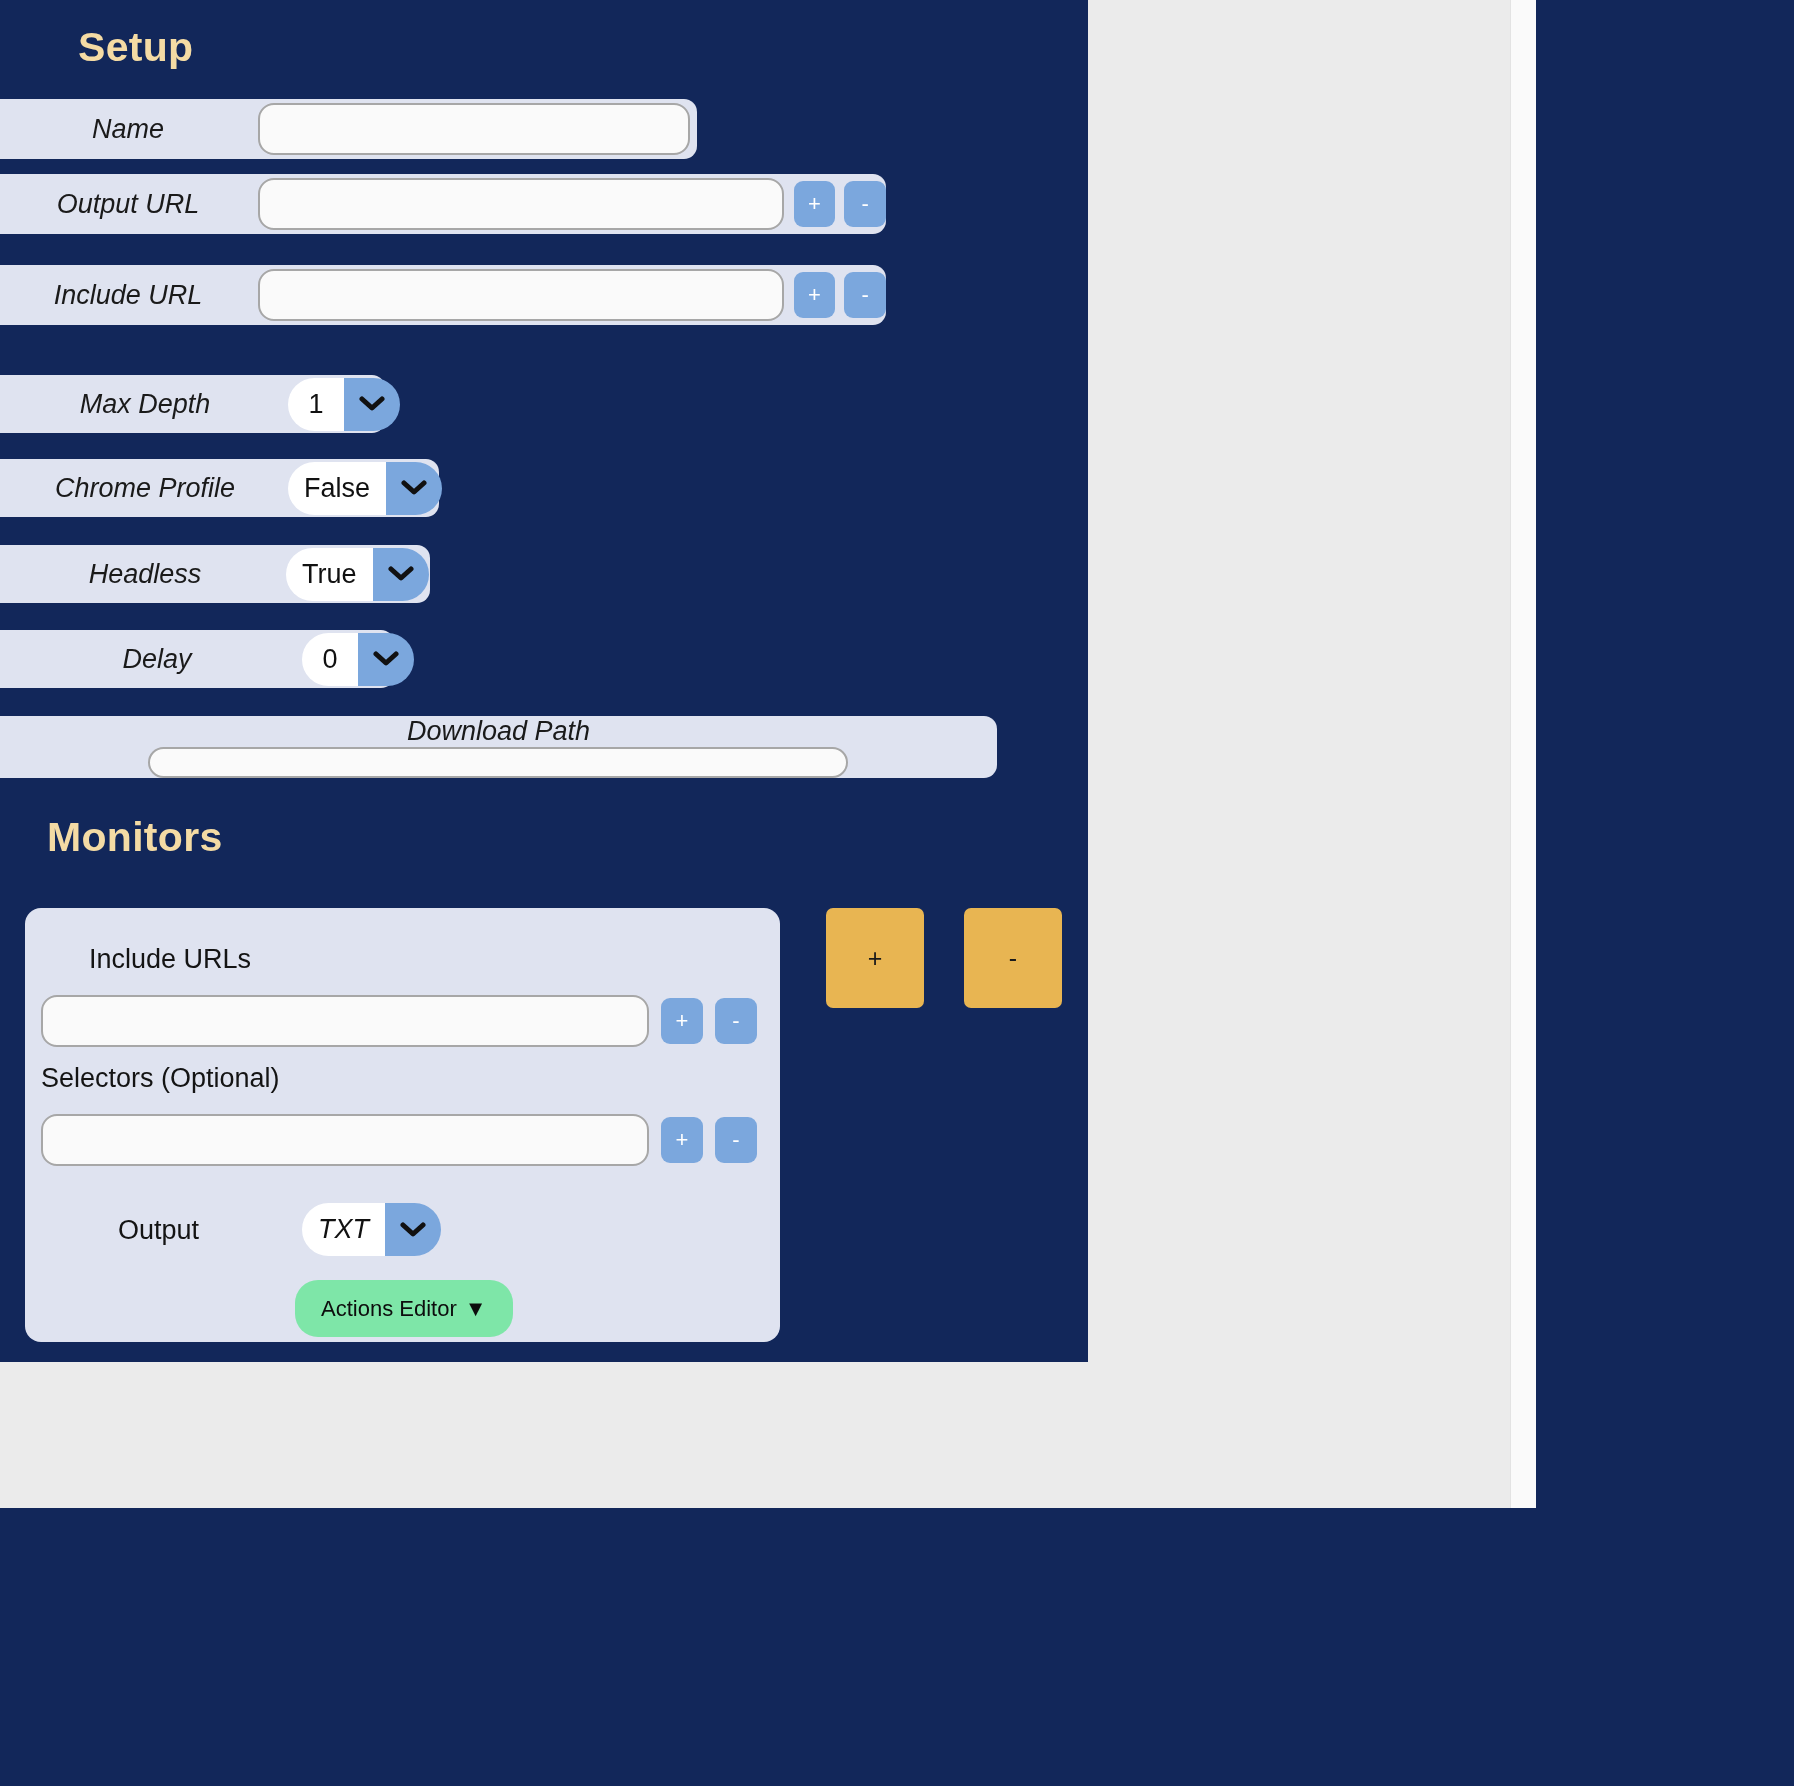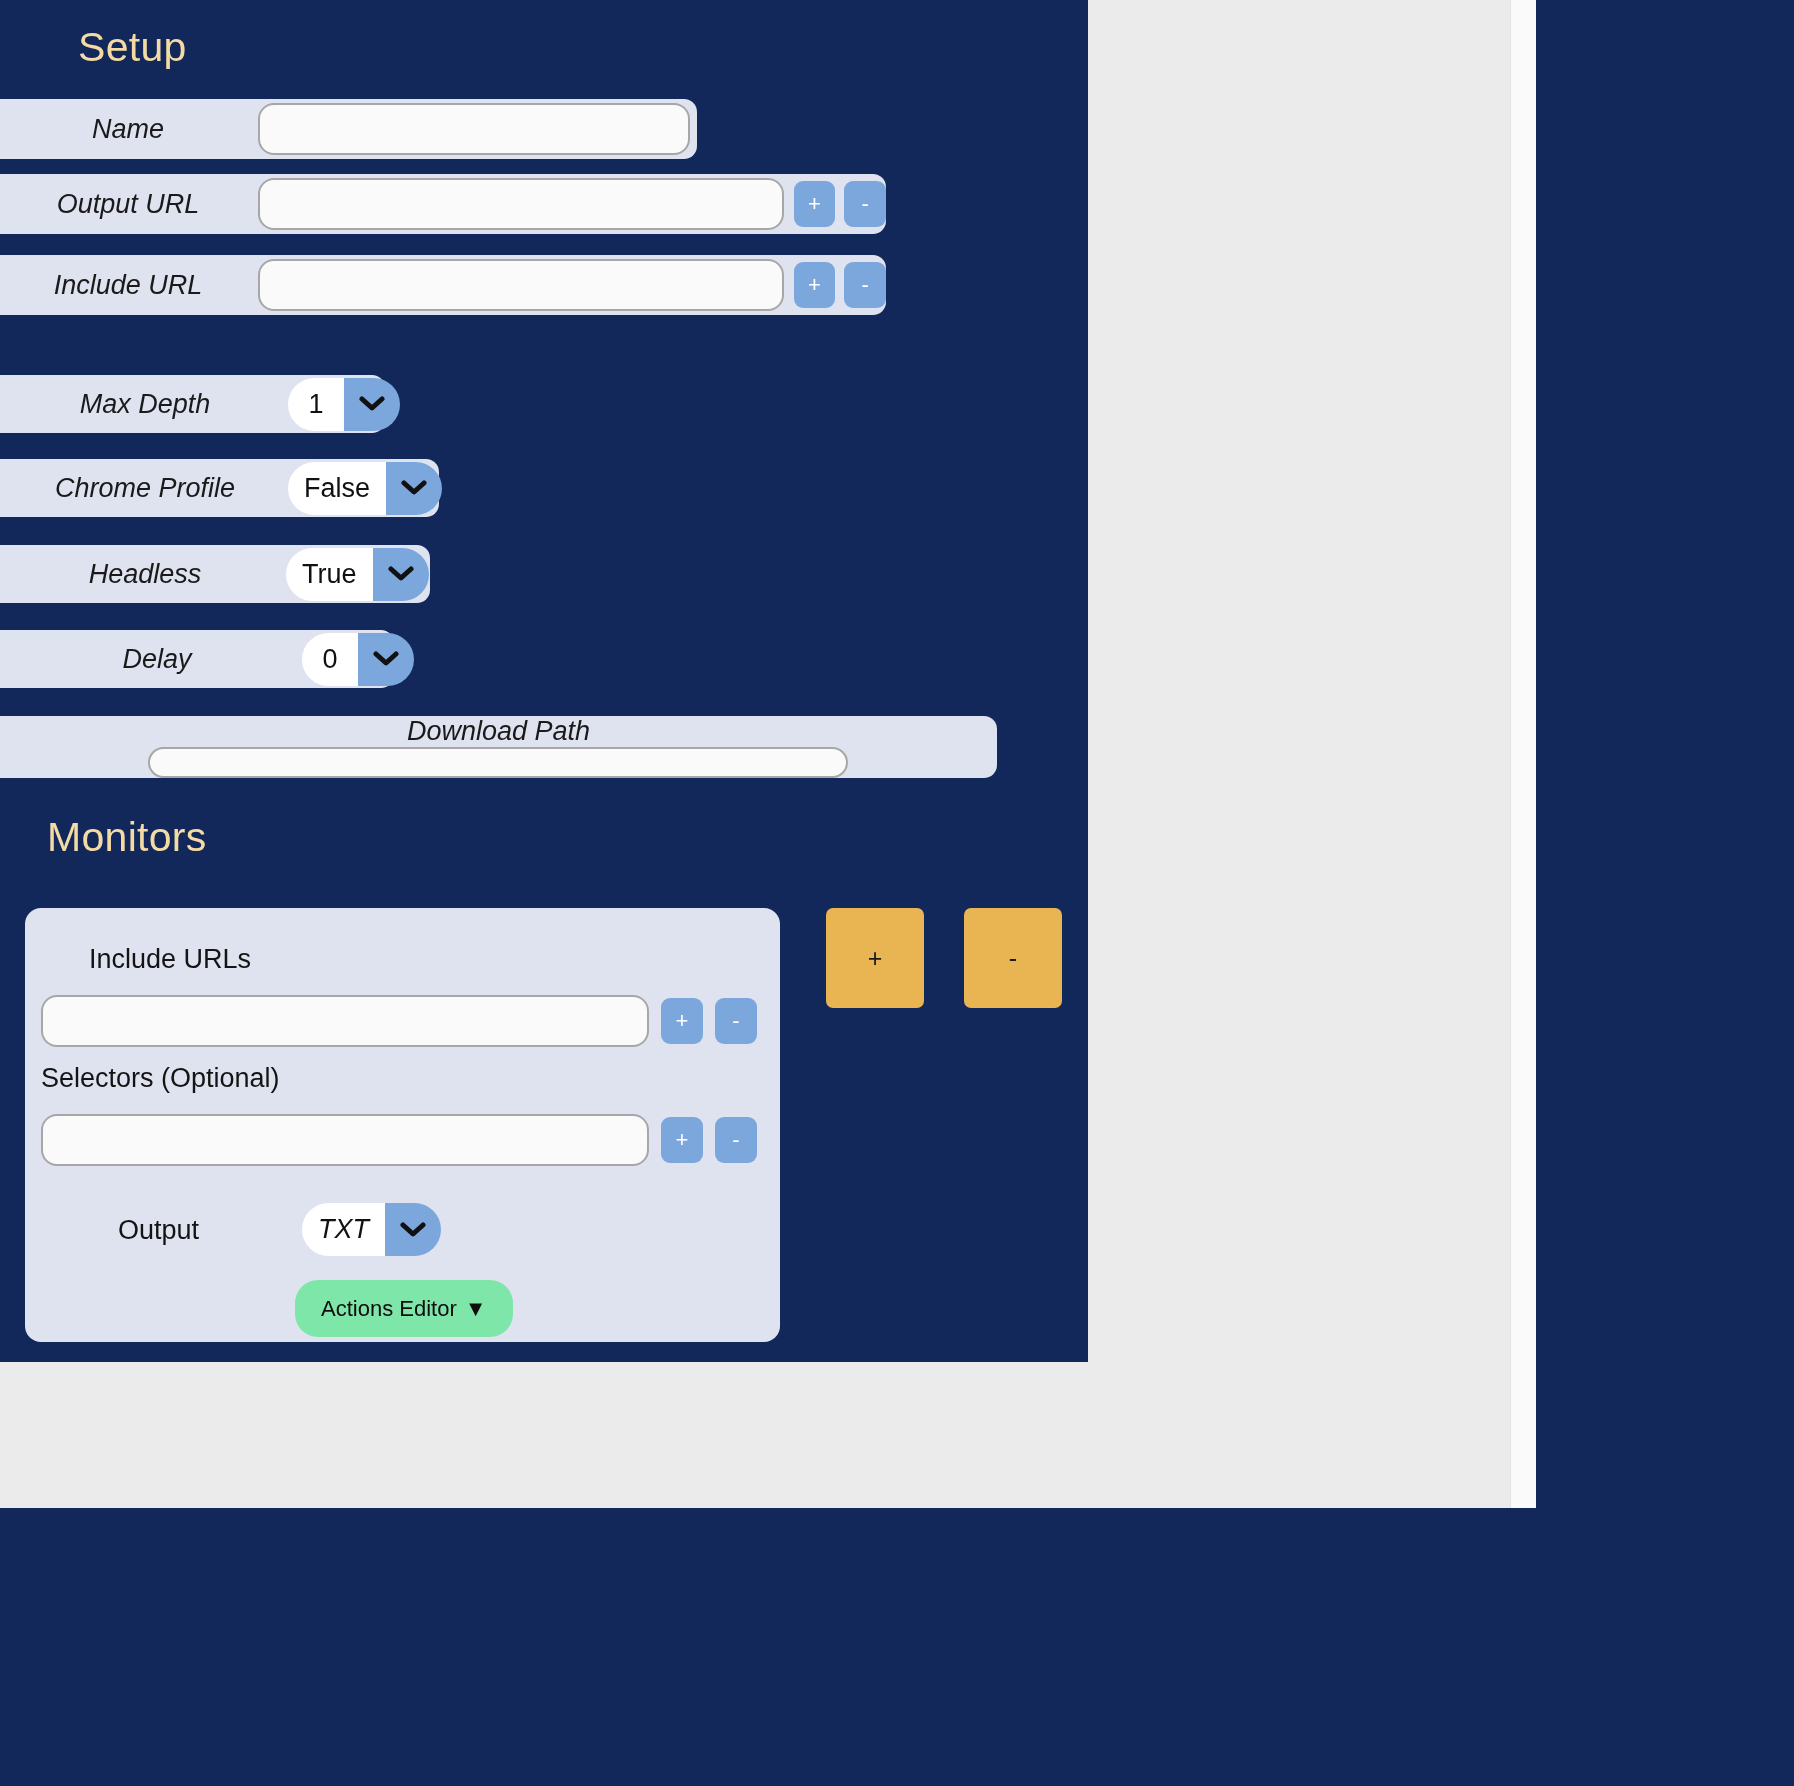--- a/index.html
+++ b/index.html
@@ -52,21 +52,21 @@
     left: 0; top: 0;
     width: 1088px;
     height: 1362px;
     background: #12275a;
     padding: 0;
   }
 
   .section-title {
     color: #f4dba4;
     font-size: 41px;
-    font-weight: 400;
+    font-weight: 700;
     letter-spacing: 0.3px;
   }
   #setup-title  { position: absolute; left: 78px;  top: 24px; }
   #monitors-title { position: absolute; left: 47px; top: 814px; }
 
   
   .field-row {
     position: absolute;
     left: 0;
     background: #dfe3f0;
@@ -244,21 +244,21 @@
       <input class="text-input" type="text" style="width: 432px; margin-left: 2px;" value="">
     </div>
 
     <div class="field-row" style="top:174px; width:886px; height:60px;">
       <span class="field-label" style="width:256px;">Output URL</span>
       <input class="text-input" type="text" style="width: 530px; margin-left: 2px;" value="">
       <button class="mini-btn" style="margin-left:10px;">+</button>
       <button class="mini-btn" style="margin-left:9px;">-</button>
     </div>
 
-    <div class="field-row" style="top:255px; width:886px; height:60px;">
+    <div class="field-row" style="top:265px; width:886px; height:60px;">
       <span class="field-label" style="width:256px;">Include URL</span>
       <input class="text-input" type="text" style="width: 530px; margin-left: 2px;" value="">
       <button class="mini-btn" style="margin-left:10px;">+</button>
       <button class="mini-btn" style="margin-left:9px;">-</button>
     </div>
 
     <div class="field-row" style="top:375px; width:385px; height:58px;">
       <span class="field-label" style="width:290px;">Max Depth</span>
       <div class="dropdown" style="margin-left:-2px;">
         <span class="dd-value">1</span>

